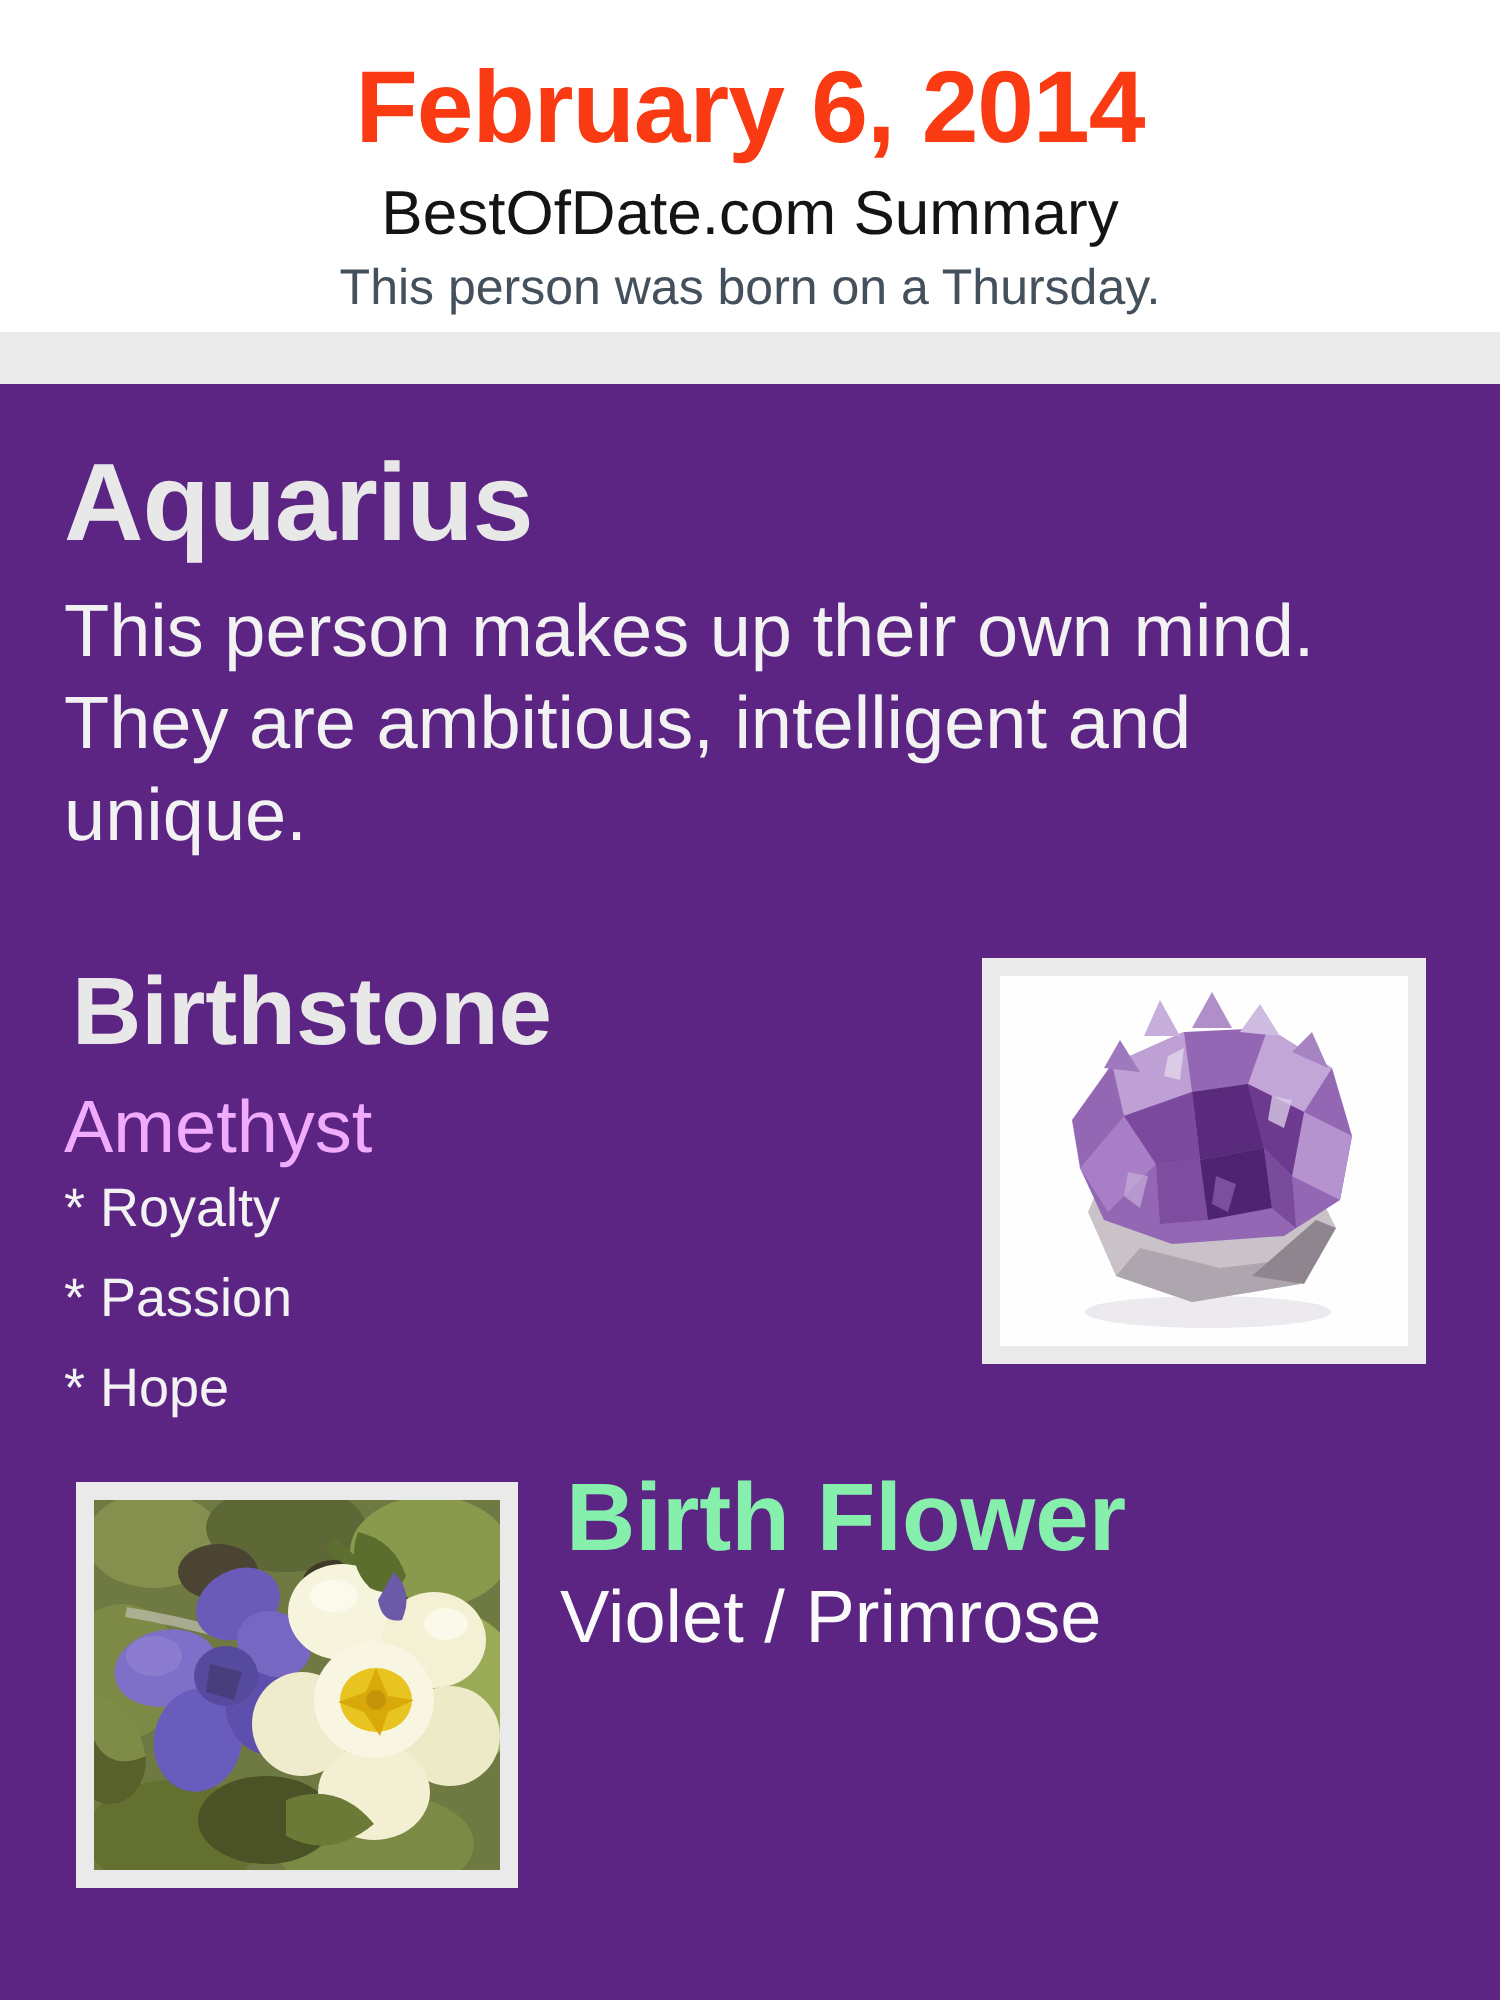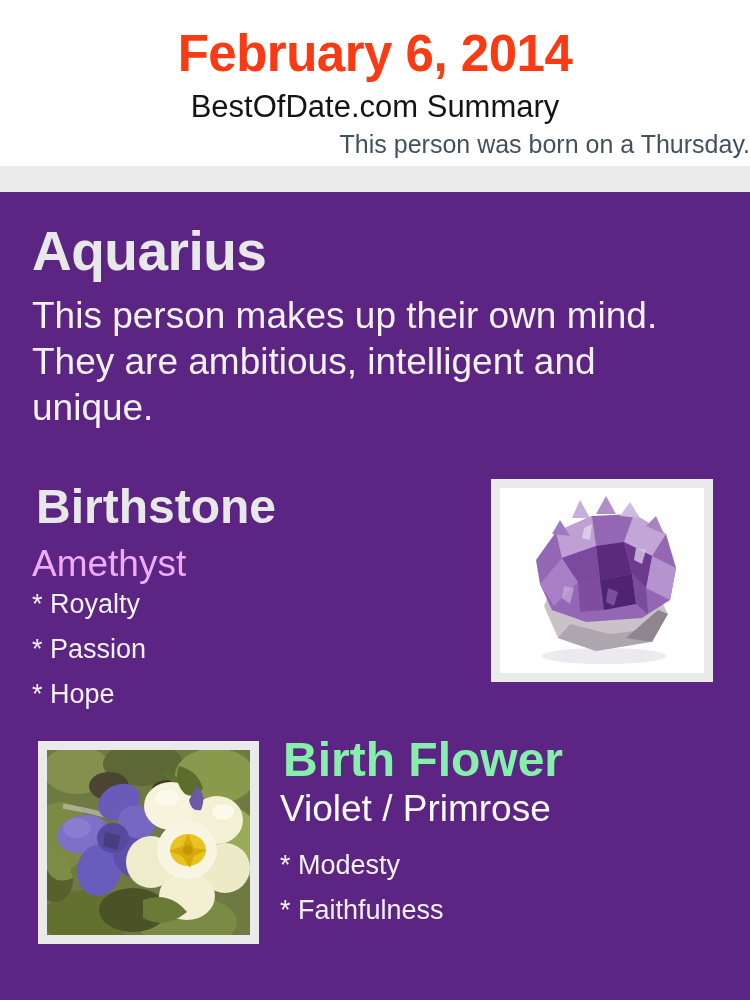--- a/index.html
+++ b/index.html
@@ -45,21 +45,20 @@
     white-space:nowrap;
   }
   .header-sub {
     position:absolute;
     left:0; top:129px; width:750px;
     font-size:25px;
     font-weight:normal;
     color:#44505C;
     line-height:30px;
     white-space:nowrap;
-    text-align:right;
   }
 
   .divider {
     position:absolute;
     left:0; top:166px;
     width:750px; height:26px;
     background:#EBEBEB;
   }
 
   
@@ -226,24 +225,20 @@
           <path d="M84 40 L92 36 L90 52 L82 50 Z" fill="#DFD2EA" opacity="0.85"></path>
           <path d="M136 60 L146 62 L142 76 L134 72 Z" fill="#D8C9E6" opacity="0.8"></path>
           <path d="M64 98 L74 100 L70 116 L62 110 Z" fill="#C5ADD8" opacity="0.7"></path>
           <path d="M108 100 L118 104 L114 118 L106 114 Z" fill="#8E63AE" opacity="0.7"></path>
         </svg>
       </div>
     </div>
 
     <div class="flower-title">Birth Flower</div>
     <div class="flower-name">Violet / Primrose</div>
-    <div class="flower-traits">
-      <div class="trait">* Modesty</div>
-      <div class="trait">* Faithfulness</div>
-    </div>
 
     <div class="photo-frame frame-flower">
       <div class="photo-inner">
         <svg class="flower-canvas" width="100%" height="100%" viewBox="0 0 203 185" preserveAspectRatio="none">
           <rect x="0" y="0" width="203" height="185" fill="#6F7A42"></rect>
 
           <ellipse cx="30" cy="20" rx="34" ry="24" fill="#86904E"></ellipse>
           <ellipse cx="96" cy="14" rx="40" ry="22" fill="#5E6836"></ellipse>
           <ellipse cx="168" cy="26" rx="40" ry="28" fill="#8A9A4C"></ellipse>
           <ellipse cx="14" cy="86" rx="30" ry="34" fill="#7C8A46"></ellipse>

